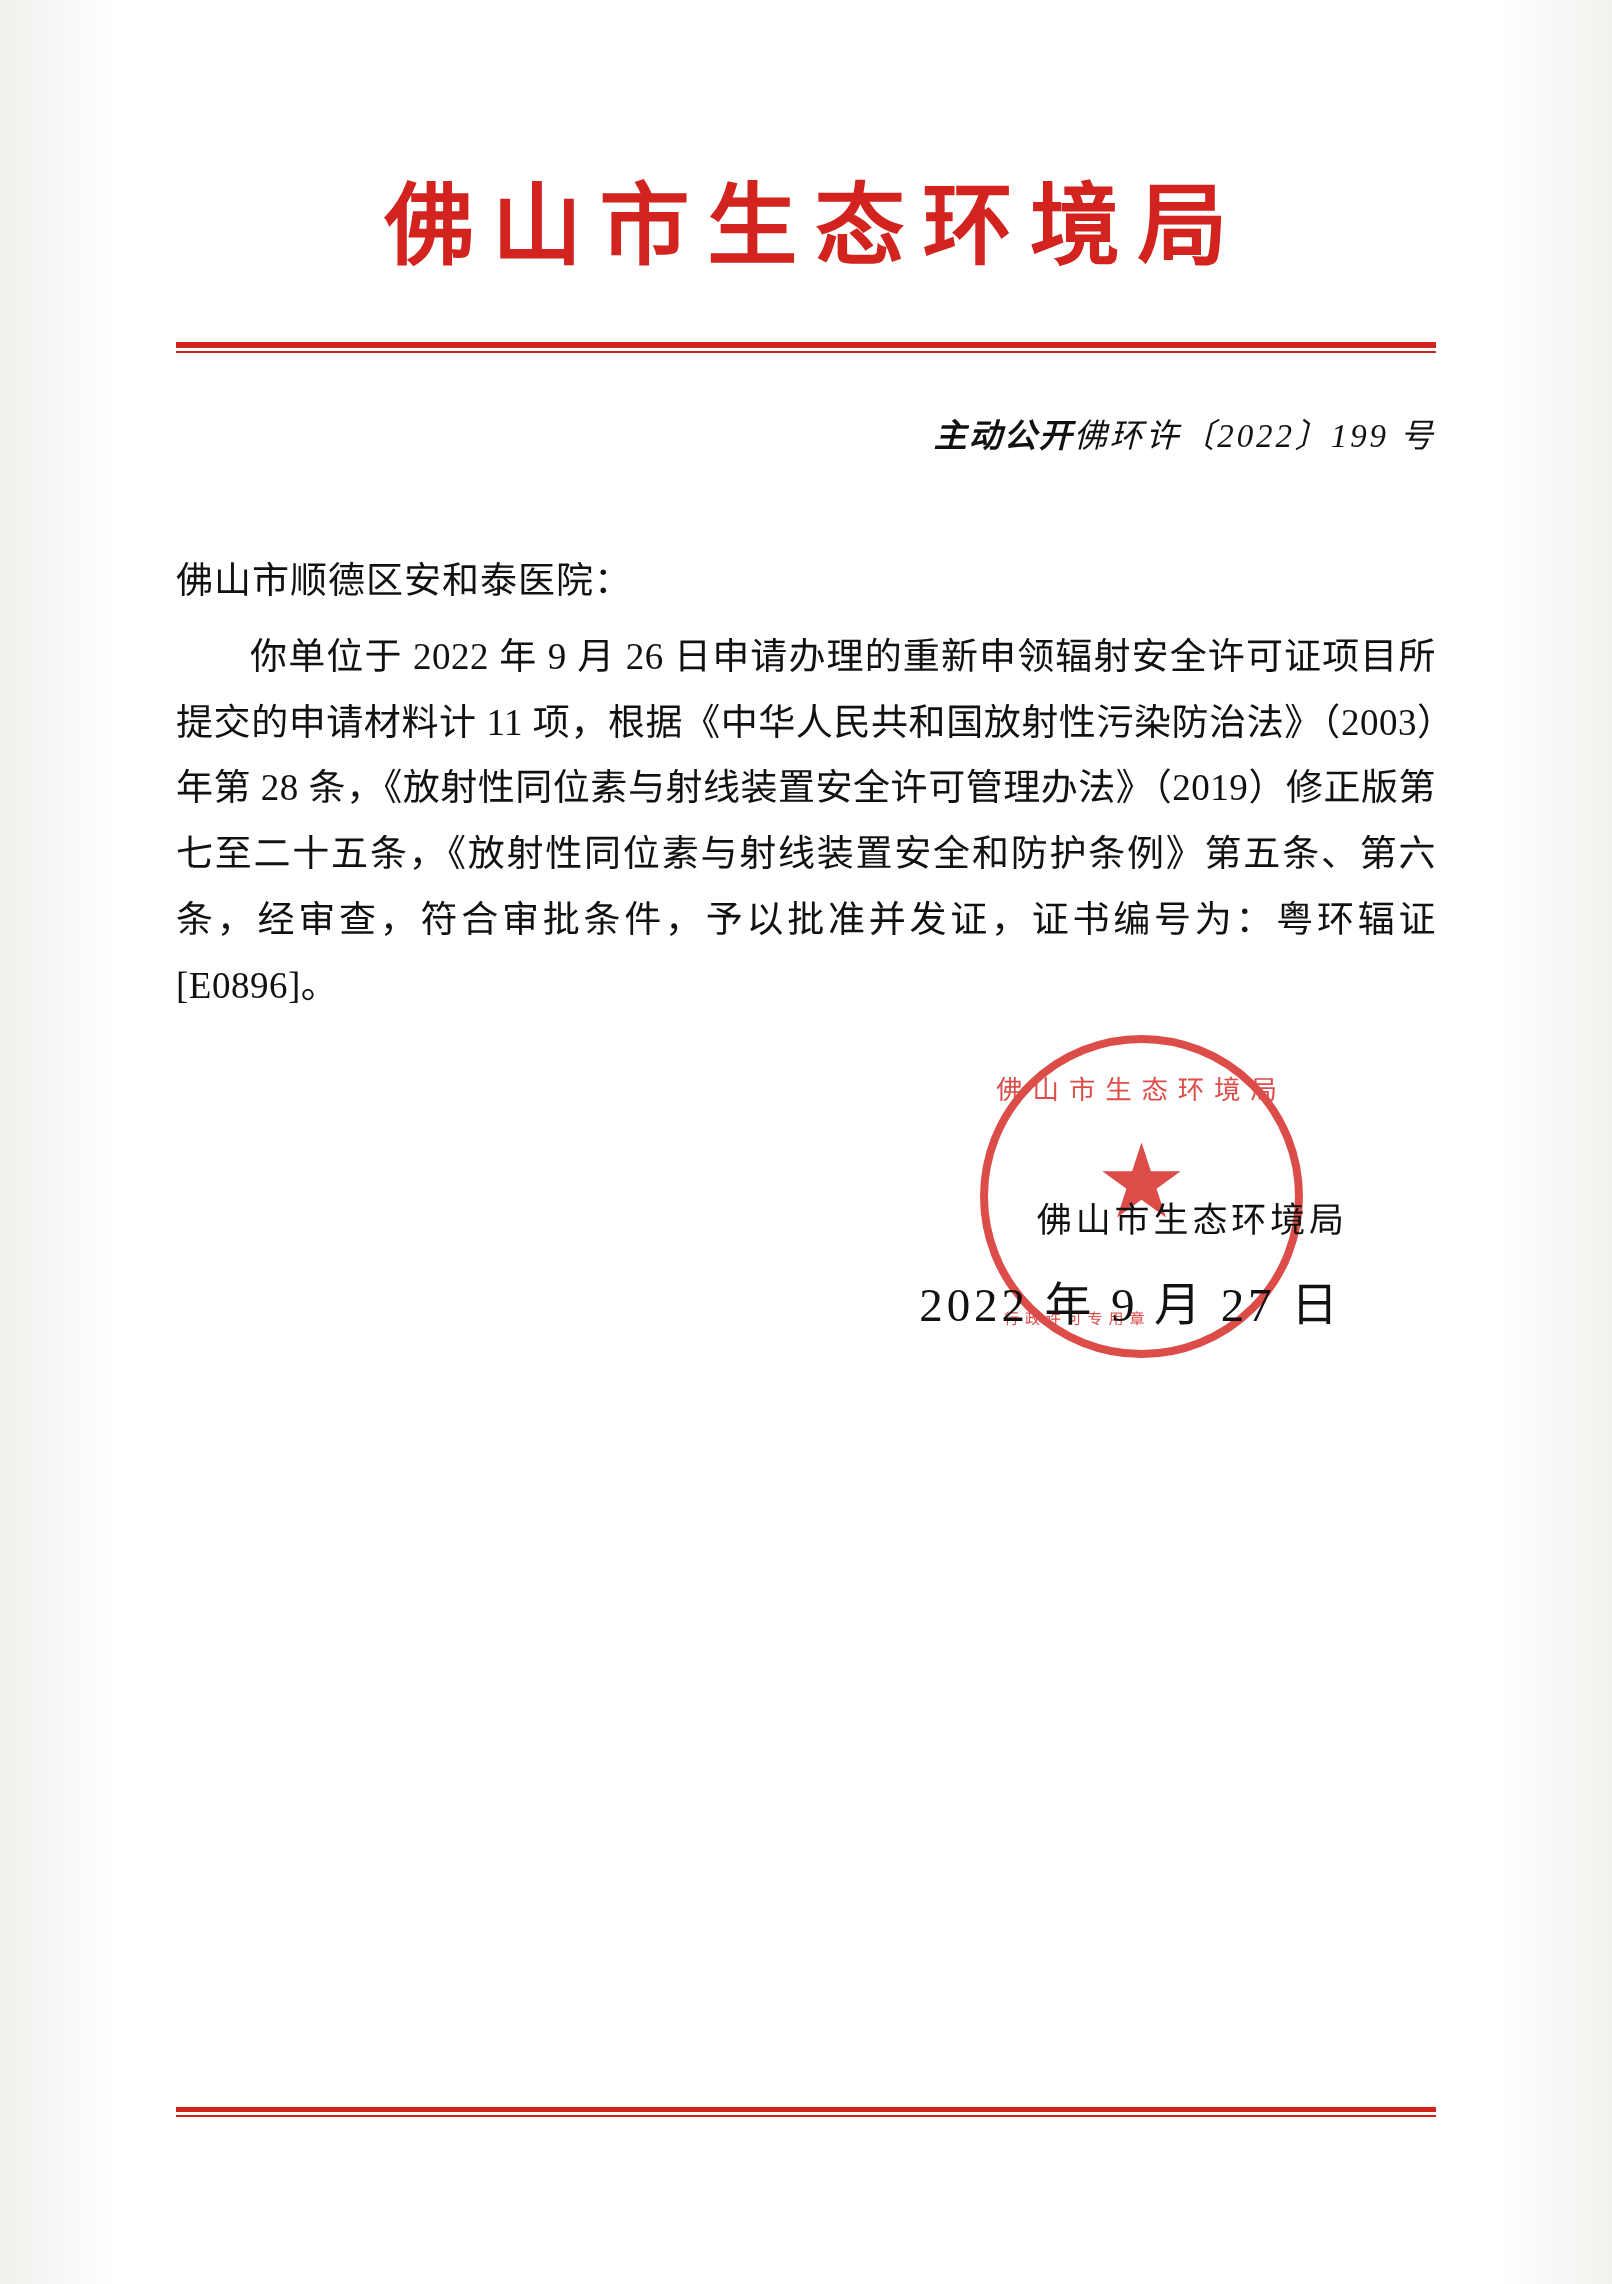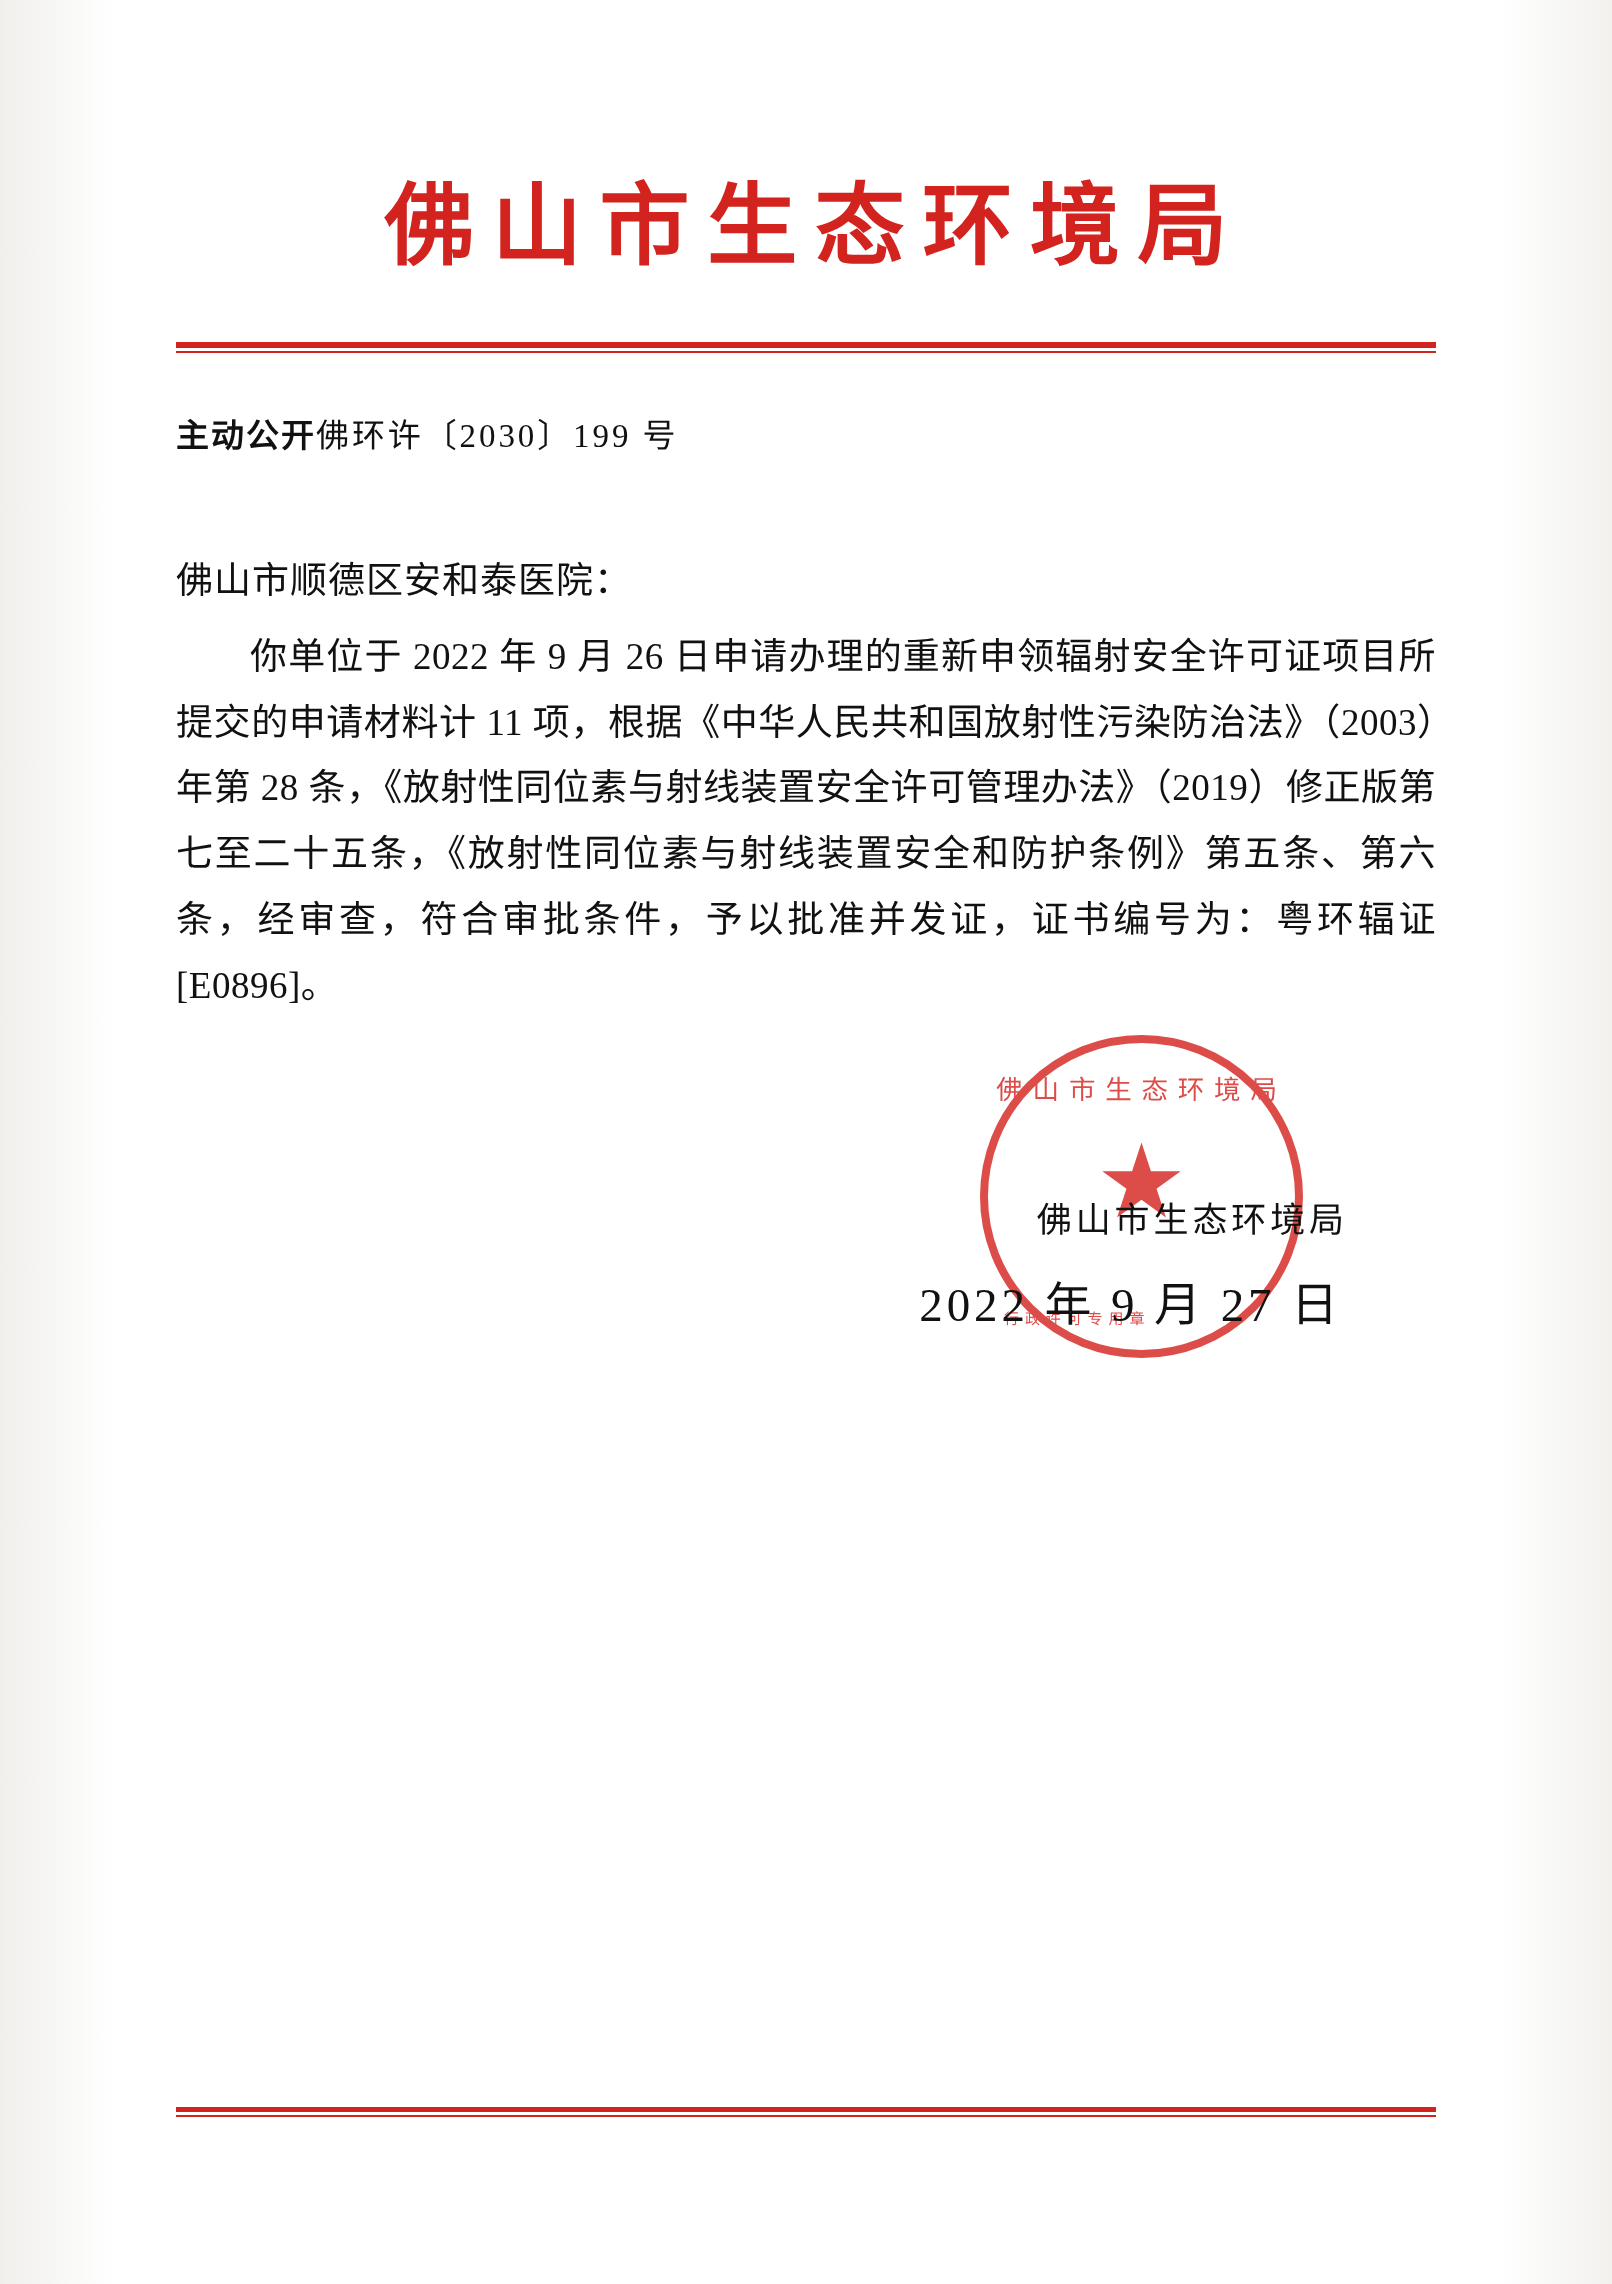--- a/index.html
+++ b/index.html
@@ -59,24 +59,25 @@
     position: absolute;
     left: 0; right: 0;
     top: 8.8px;
     height: 2px;
     background: #d2231f;
   }
 
   
   .meta-row {
     display: flex;
-    justify-content: flex-start;
+    justify-content: flex-end;
     align-items: baseline;
     margin-top: 61px;
     font-size: 33px;
+    font-style: italic;
   }
   .meta-left {
     font-family: "DejaVu Serif", "Liberation Serif", serif;
     font-weight: bold;
     letter-spacing: 2px;
   }
   .meta-right {
     font-family: "Liberation Serif", serif;
     letter-spacing: 2.9px;
   }
@@ -196,21 +197,21 @@
 <div class="page">
   <div class="content">
 
     <div class="masthead">
       <div class="masthead-title">佛山市生态环境局</div>
     </div>
     <div class="rule-top"></div>
 
     <div class="meta-row">
       <div class="meta-left">主动公开</div>
-      <div class="meta-right">佛环许〔2030〕199 号</div>
+      <div class="meta-right">佛环许〔2022〕199 号</div>
     </div>
 
 
     <div class="addressee">佛山市顺德区安和泰医院：</div>
 
     <div class="body-text">你单位于 2022 年 9 月 26 日申请办理的重新申领辐射安全许可证项目所提交的申请材料计 11 项，根据《中华人民共和国放射性污染防治法》（2003）年第 28 条，《放射性同位素与射线装置安全许可管理办法》（2019）修正版第七至二十五条，《放射性同位素与射线装置安全和防护条例》第五条、第六条，经审查，符合审批条件，予以批准并发证，证书编号为：粤环辐证[E0896]。</div>
 
     <div class="sign-block">
       <div class="seal">
         <div class="seal-arc">佛山市生态环境局</div>

